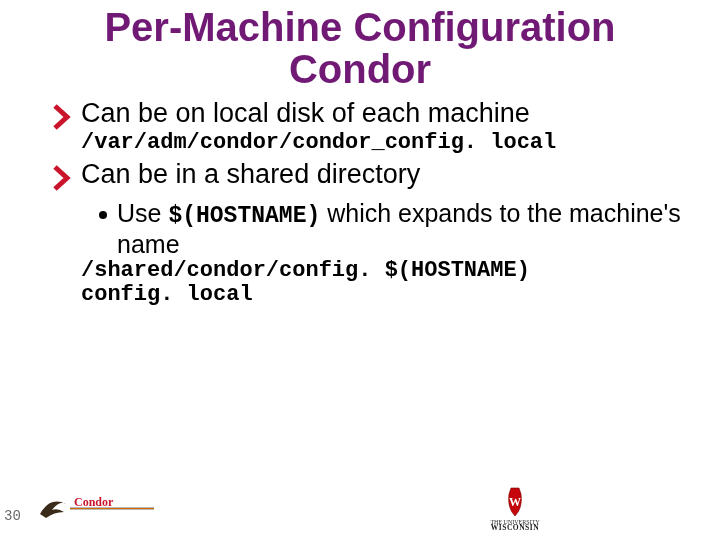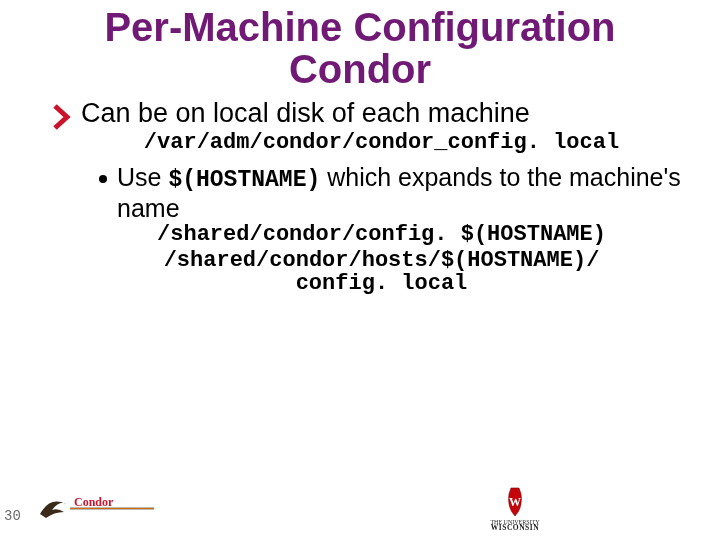--- a/index.html
+++ b/index.html
@@ -40,21 +40,20 @@
     font-size: 27px;
     line-height: 1.15;
   }
   .mono-line {
     font-family: "Courier New", Courier, monospace;
     font-weight: bold;
     font-size: 22px;
     margin-left: 28px;
     margin-top: 0px;
     line-height: 1.15;
-    text-align: center;
   }
   .sub-row {
     display: flex;
     align-items: flex-start;
     margin-left: 46px;
     margin-top: 8px;
   }
   .dot {
     width: 8px;
     height: 8px;
@@ -114,30 +113,35 @@
 <div class="content">
 
   <div class="bullet-row">
     <svg class="chevron" viewBox="0 0 18 26">
       <path d="M2 2 L14 13 L2 24" fill="none" stroke="#c9142c" stroke-width="5" stroke-linecap="butt" stroke-linejoin="miter"></path>
     </svg>
     <div class="bullet-text">Can be on local disk of each machine</div>
   </div>
   <div class="mono-line">/var/adm/condor/condor_config. local</div>
 
+  <div class="bullet-row">
+    <svg class="chevron" viewBox="0 0 18 26">
+      <path d="M2 2 L14 13 L2 24" fill="none" stroke="#c9142c" stroke-width="5" stroke-linecap="butt" stroke-linejoin="miter"></path>
+    </svg>
+    <div class="bullet-text">Can be in a shared directory</div>
+  </div>
 
   <div class="sub-row">
     <div class="dot"></div>
     <div class="sub-text">
       <span>Use </span><span class="mono-inline">$(HOSTNAME)</span><span> which expands to the machine's name</span>
     </div>
   </div>
 
   <div class="mono-line">/shared/condor/config. $(HOSTNAME)</div>
-  <div class="mono-line">/shared/condor/hosts/$(HOSTNAME)/</div>
   <div class="mono-line" style="margin-top:-2px;">config. local</div>
 
 </div>
 
 <div class="footer">
 
   <svg class="condor-logo" viewBox="0 0 120 32">
     <path d="M4 24 Q14 6 30 14 Q24 10 16 20 Q22 18 28 22 Q18 22 10 28 Z" fill="#3a2a1a"></path>
     <rect x="34" y="17" width="84" height="3" fill="#b9b9b9"></rect>
     <rect x="34" y="18" width="84" height="1" fill="#d46a00"></rect>

